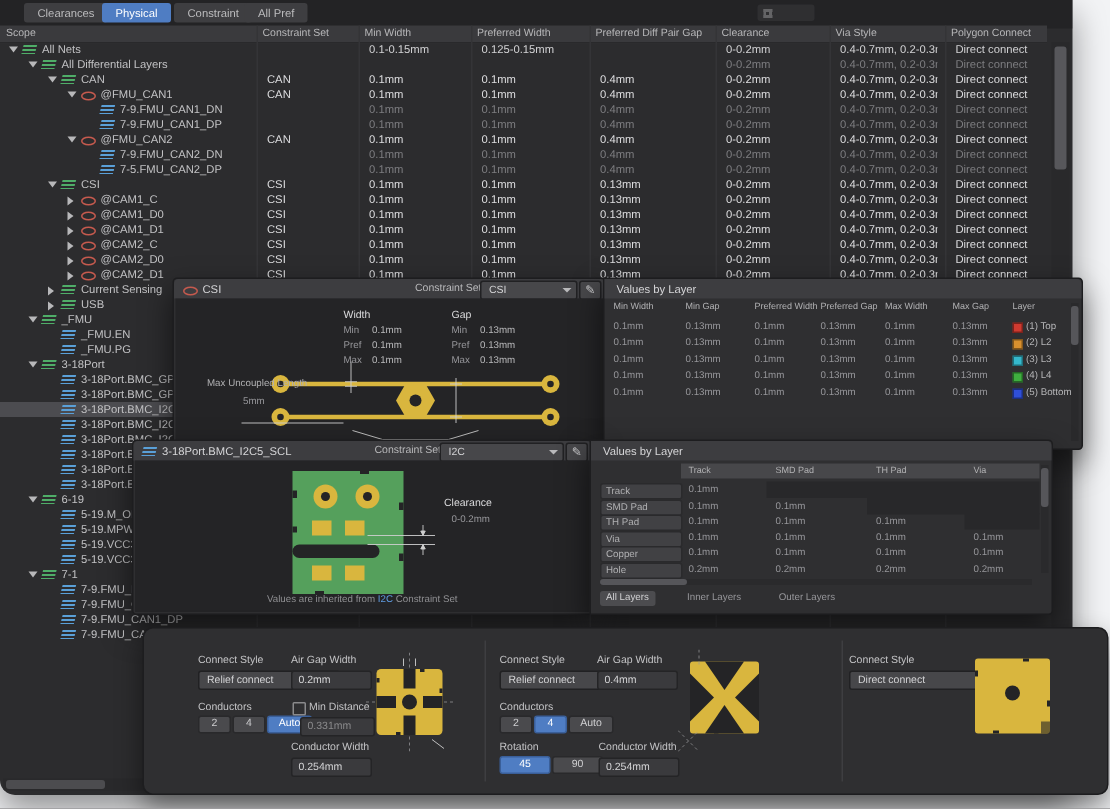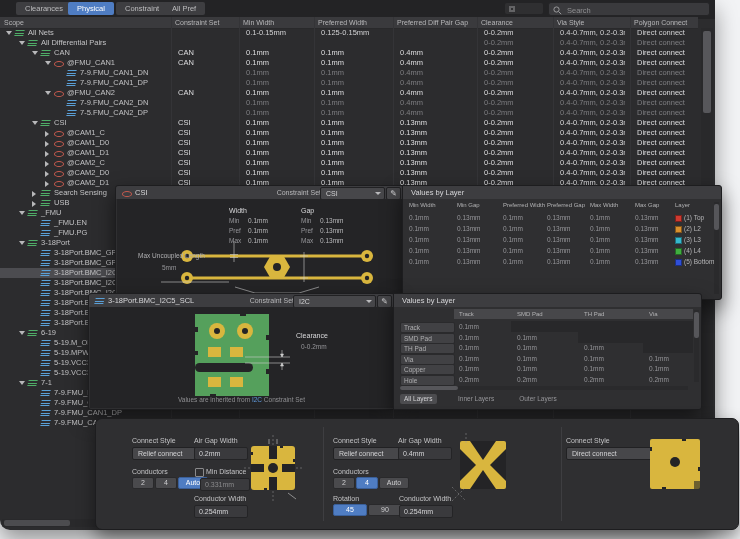--- a/index.html
+++ b/index.html
@@ -95,27 +95,20 @@
 
   <div class="win">
     <div class="tabbar">
       <div class="tab" style="left:16px">Clearances</div>
       <div class="tab active" style="left:68px">Physical</div>
       <div class="tab" style="left:116px">Constraint</div>
       <div class="tab" style="left:163px">All Pref</div>
       <div class="colbtn">
         <span class="grid"></span>
       </div>
-      <div class="searchbox">
-        <svg width="9" height="9" viewBox="0 0 9 9">
-          <circle cx="3.5" cy="3.5" r="2.6" fill="none" stroke="#9a9a9c" stroke-width="1"></circle>
-          <line x1="5.6" y1="5.6" x2="8.2" y2="8.2" stroke="#9a9a9c" stroke-width="1"></line>
-        </svg>
-        <input placeholder="Search" style="">
-      </div>
     </div>
     <div class="thead" id="thead">
         <div class="hcell" style="left: 4px;">Scope</div>
         <div class="hcell" style="left: 175px;">Constraint Set</div>
         <div class="hcell" style="left: 243px;">Min Width</div>
         <div class="hcell" style="left: 318px;">Preferred Width</div>
         <div class="hcell" style="left: 397px;">Preferred Diff Pair Gap</div>
         <div class="hcell" style="left: 481px;">Clearance</div>
         <div class="hcell" style="left: 557px;">Via Style</div>
         <div class="hcell" style="left: 634px;">Polygon Connect</div>
@@ -136,21 +129,21 @@
           <span class="tlabel" style="left: 28px;">All Nets</span>
           <div class="cell plain" style="left: 246px; width: 63px;">0.1-0.15mm</div>
           <div class="cell plain" style="left: 321px; width: 67px;">0.125-0.15mm</div>
           <div class="cell plain" style="left: 484px; width: 64px;">0-0.2mm</div>
           <div class="cell plain" style="left: 560px; width: 65px;">0.4-0.7mm, 0.2-0.3mm</div>
           <div class="cell plain" style="left: 637px; width: 56px;">Direct connect</div>
         </div>
         <div class="trow" style="top: 38px;">
           <span class="twisty down" style="left: 19px;"></span>
           <span class="ticon class" style="left: 28px;"></span>
-          <span class="tlabel" style="left: 41px;">All Differential Pairs</span>
+          <span class="tlabel" style="left: 41px;">All Differential Layers</span>
           <div class="cell inh" style="left: 484px; width: 64px;">0-0.2mm</div>
           <div class="cell inh" style="left: 560px; width: 65px;">0.4-0.7mm, 0.2-0.3mm</div>
           <div class="cell inh" style="left: 637px; width: 56px;">Direct connect</div>
         </div>
         <div class="trow" style="top: 48px;">
           <span class="twisty down" style="left: 32px;"></span>
           <span class="ticon class" style="left: 41px;"></span>
           <span class="tlabel" style="left: 54px;">CAN</span>
           <div class="cell set" style="left: 178px; width: 56px;">CAN</div>
           <div class="cell set" style="left: 246px; width: 63px;">0.1mm</div>
@@ -304,21 +297,21 @@
           <div class="cell set" style="left: 246px; width: 63px;">0.1mm</div>
           <div class="cell set" style="left: 321px; width: 67px;">0.1mm</div>
           <div class="cell set" style="left: 400px; width: 72px;">0.13mm</div>
           <div class="cell set" style="left: 484px; width: 64px;">0-0.2mm</div>
           <div class="cell set" style="left: 560px; width: 65px;">0.4-0.7mm, 0.2-0.3mm</div>
           <div class="cell set" style="left: 637px; width: 56px;">Direct connect</div>
         </div>
         <div class="trow" style="top: 188px;">
           <span class="twisty right" style="left: 32px;"></span>
           <span class="ticon class" style="left: 41px;"></span>
-          <span class="tlabel" style="left: 54px;">Search Sensing</span>
+          <span class="tlabel" style="left: 54px;">Current Sensing</span>
         </div>
         <div class="trow" style="top: 198px;">
           <span class="twisty right" style="left: 32px;"></span>
           <span class="ticon class" style="left: 41px;"></span>
           <span class="tlabel" style="left: 54px;">USB</span>
         </div>
         <div class="trow" style="top: 208px;">
           <span class="twisty down" style="left: 19px;"></span>
           <span class="ticon class" style="left: 28px;"></span>
           <span class="tlabel" style="left: 41px;">_FMU</span>

